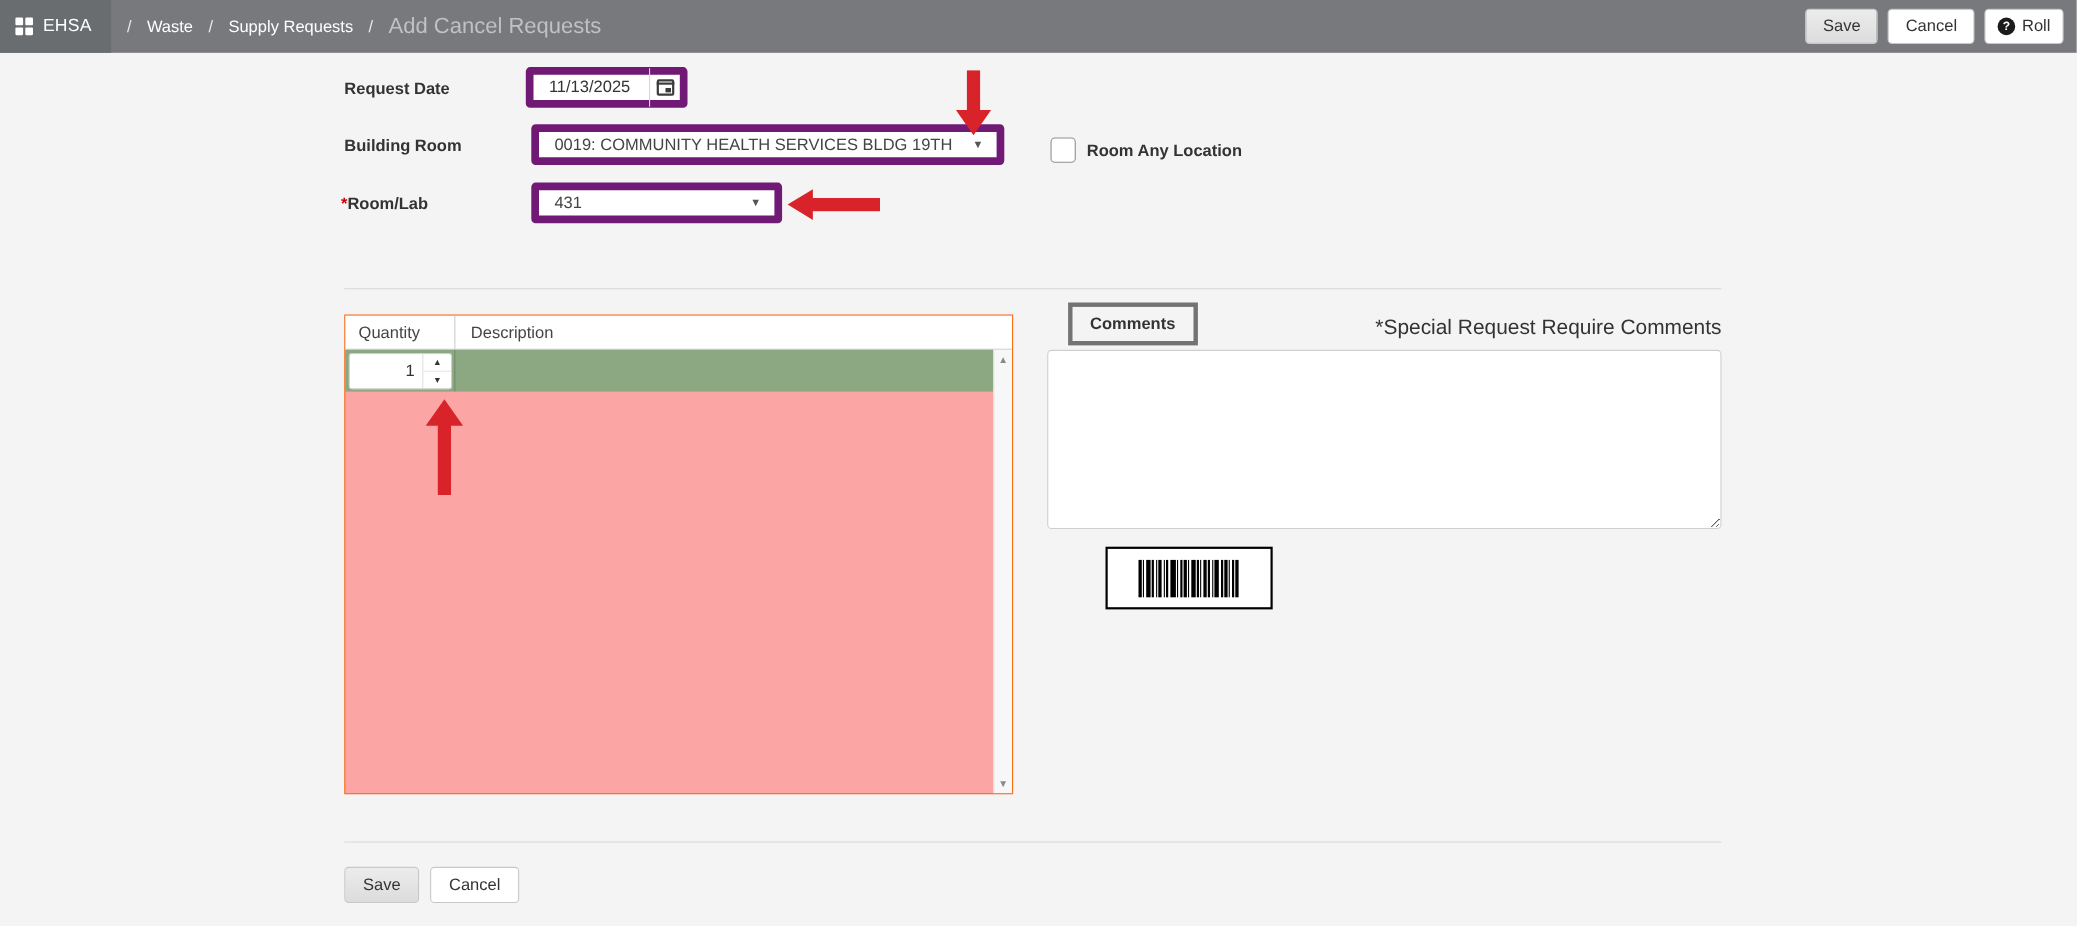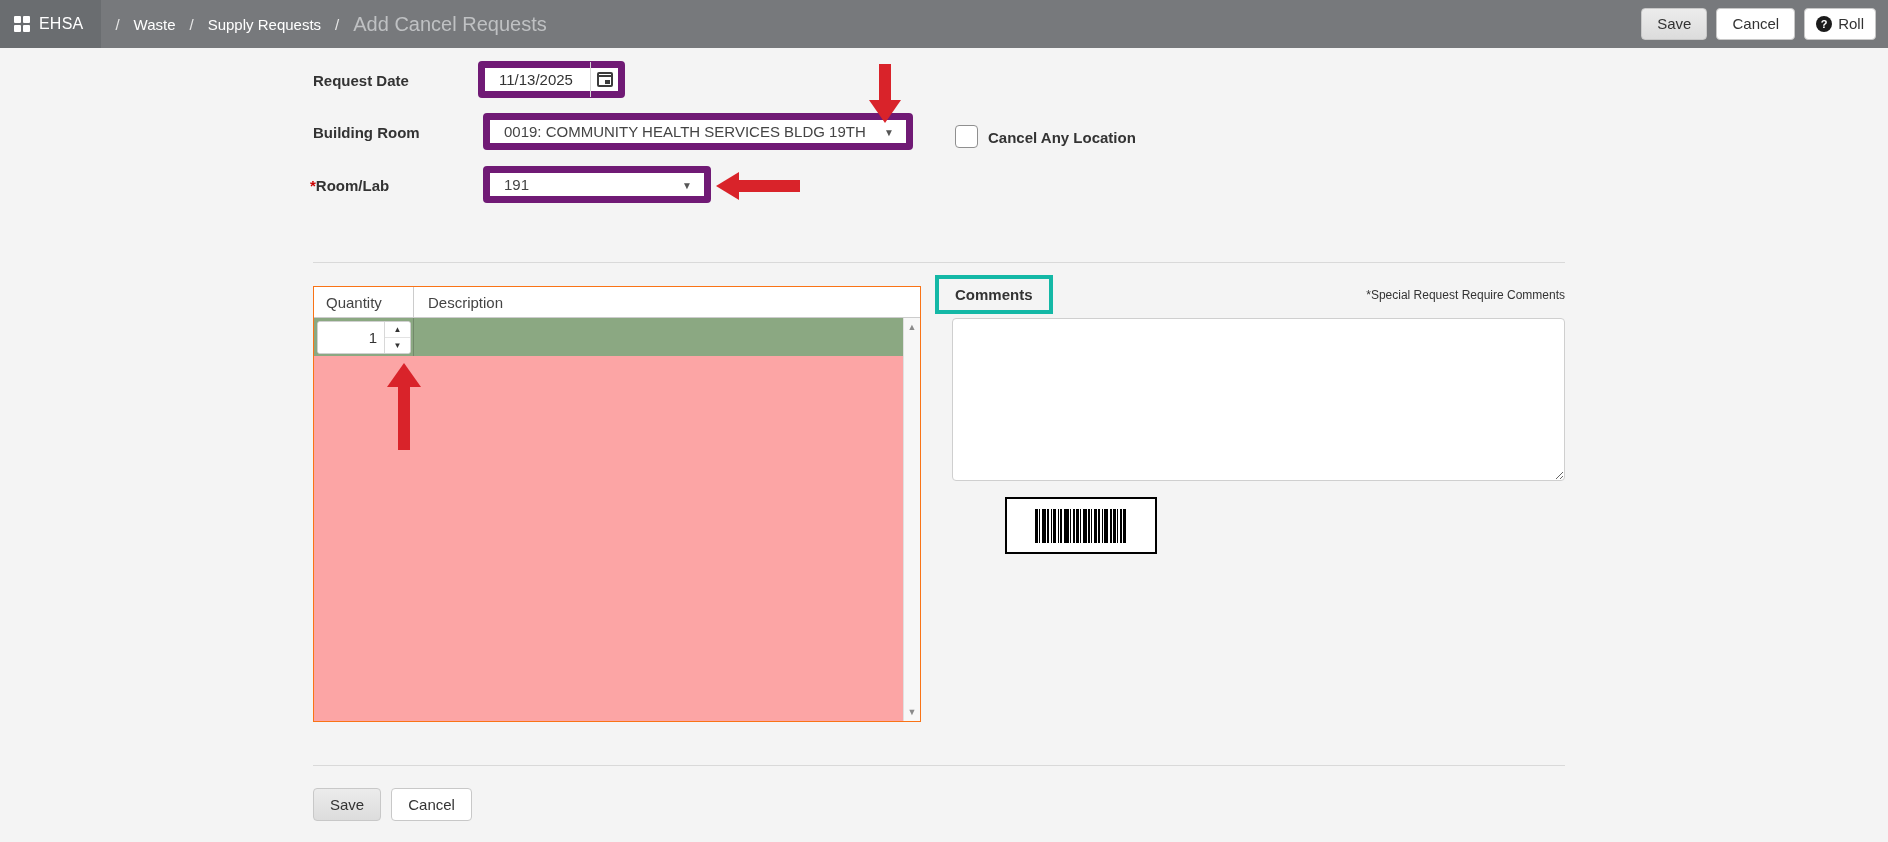--- a/index.html
+++ b/index.html
@@ -108,25 +108,25 @@
     background:#f7f7f7; border-left:1px solid #e0e0e0;
   }
   .scroll-arrow {
     position:absolute; left:0; width:100%; text-align:center; font-size:9px; color:#8a8a8a; cursor:pointer;
   }
   .scroll-arrow.up { top:4px; }
   .scroll-arrow.down { bottom:4px; }
 
   
   .comments-label-box {
-    position:absolute; left:935px; top:275px;
-    border:4px solid #14b8a6; padding:7px 16px;
+    position:absolute; left:971px; top:275px;
+    border:4px solid #737373; padding:7px 16px;
     font-size:15px; font-weight:bold; color:#333; background:transparent;
   }
-  .comments-note { position:absolute; right:323px; top:288px; font-size:12px; color:#333; }
+  .comments-note { position:absolute; right:323px; top:288px; font-size:19px; color:#333; }
   .comments-textarea {
     position:absolute; left:952px; top:318px; width:613px; height:163px;
     border:1px solid #cfcfcf; border-radius:4px; resize:both;
     font-family:inherit; font-size:15px; color:#333; padding:8px 10px; outline:none;
   }
 
   
   .barcode-box {
     position:absolute; left:1005px; top:497px; width:152px; height:57px;
     background:#fff; border:2px solid #000;
@@ -192,25 +192,25 @@
     </button>
   </div>
 
   <div class="field-label" style="left:313px; top:124px;">Building Room</div>
   <div class="control select select-building">
     <span>0019: COMMUNITY HEALTH SERVICES BLDG 19TH</span>
     <span class="caret">▼</span>
   </div>
 
   <div class="checkbox"></div>
-  <div class="checkbox-label">Cancel Any Location</div>
+  <div class="checkbox-label">Room Any Location</div>
 
   <div class="field-label" style="left:310px; top:177px;"><span class="req-star">*</span><span>Room/Lab</span></div>
   <div class="control select select-room">
-    <span>191</span>
+    <span>431</span>
     <span class="caret">▼</span>
   </div>
 
   <div class="divider divider-top"></div>
 
   <div class="supply-table">
     <div class="supply-header">
       <div class="th th-qty">Quantity</div>
       <div class="th th-desc">Description</div>
     </div>

